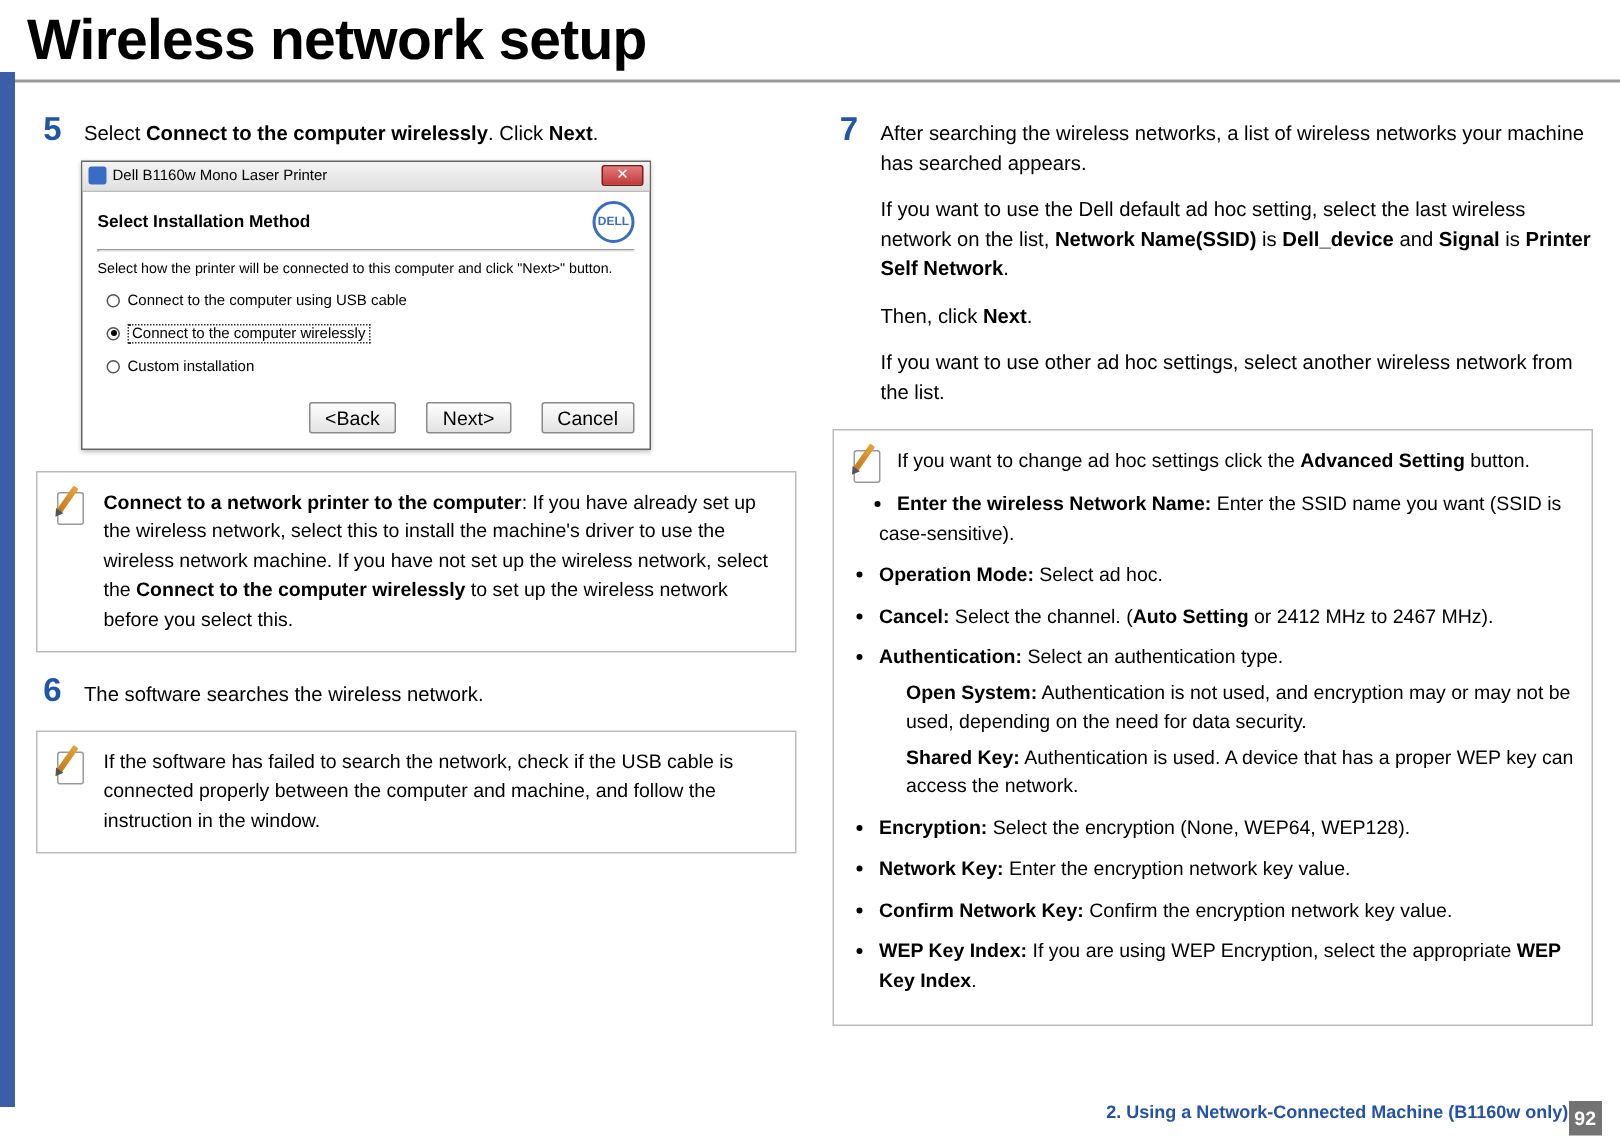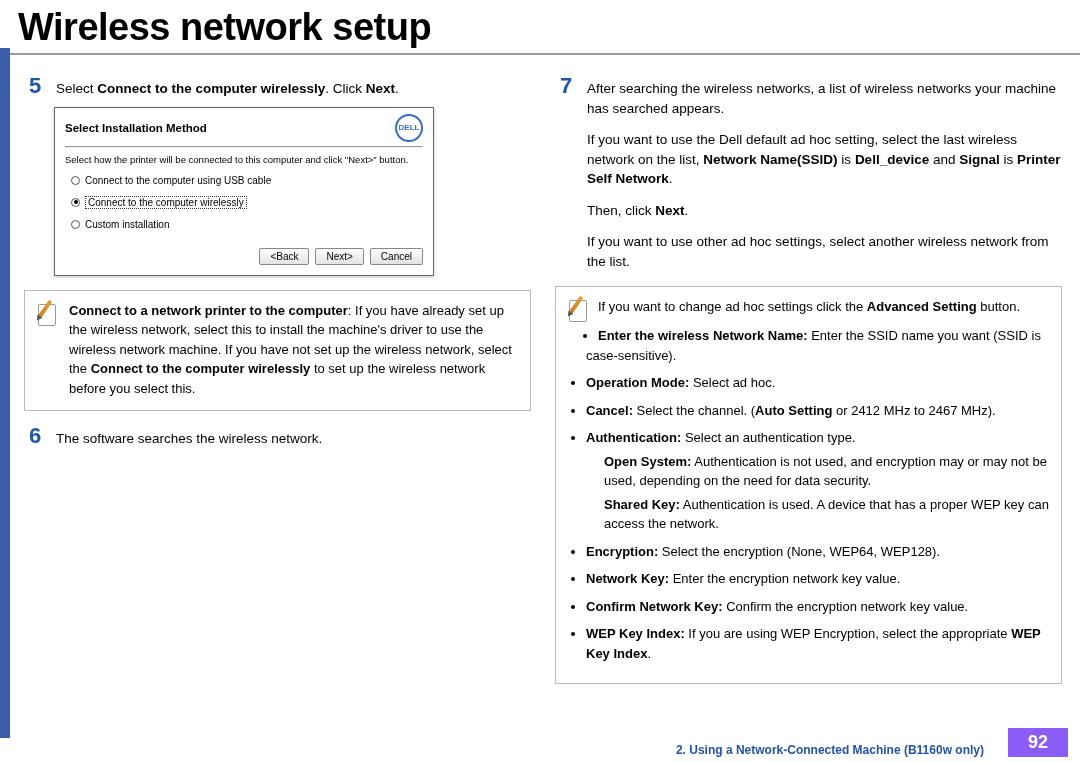--- a/index.html
+++ b/index.html
@@ -141,33 +141,33 @@
   .dialog .radio.checked::after { content:""; width:4px;height:4px;background:#000;border-radius:50%; }
   .dialog .radio-row.sel .radio-label { border:1px dotted #333; padding:0 2px; }
   .dialog .desc-label { font-size:9.5px; margin:6px 0 2px; }
   .dialog .desc-box {
     border:1px solid #aaa; padding:4px 6px; font-size:9.5px;
     min-height: 32px;
   }
   .dialog .btn-row { display:flex; justify-content:flex-end; gap:6px; margin-top:18px; }
   .dialog .btn {
     border:1px solid #888; background:linear-gradient(#fefefe,#e3e3e3);
-    padding:2px 10px; font-size:10px; border-radius:2px;
+    padding:2px 10px; font-size:13px; border-radius:2px;margin-left:14px;
   }
 
   .footer {
     position:absolute; bottom:6px; right:12px;
-    display:flex; align-items:flex-end; gap:24px;
+    display:flex; align-items:flex-start; gap:0;
     font-size:12px;
   }
   .footer .chapter { color:#2452a6; font-weight:600; }
   .footer .page-badge {
-    background:#8b5cf6; color:#fff;
-    padding:4px 20px; font-weight:700;
-    font-size:18px;
+    background:#737373; color:#fff;
+    padding:4px 4px; font-weight:700;
+    font-size:13px;
   }
 </style>
 </head>
 <body>
 
 <div class="sidebar-strip"></div>
 
 <h1 class="page-title">Wireless network setup</h1>
 <hr class="hr-thick">
 
@@ -176,20 +176,27 @@
   <div class="col">
 
     <div class="step">
       <div class="step-num">5</div>
       <div class="step-body">
         <span>Select </span><b>Connect to the computer wirelessly</b><span>. Click </span><b>Next</b><span>.</span>
       </div>
     </div>
 
     <div class="dialog">
+      <div class="titlebar">
+        <div class="title-left">
+          <span class="app-ico"></span>
+          <span class="title">Dell B1160w Mono Laser Printer</span>
+        </div>
+        <div class="close-btn">✕</div>
+      </div>
       <div class="body">
         <div class="heading">
           <span>Select Installation Method</span>
           <span class="dell-ring">DELL</span>
         </div>
         <hr>
         <div class="instr">Select how the printer will be connected to this computer and click "Next&gt;" button.</div>
         <div class="radio-row">
           <span class="radio"></span>
           <span class="radio-label">Connect to the computer using  USB cable</span>
@@ -218,20 +225,27 @@
       <div>
         <b>Connect to a network printer to the computer</b><span>: If you have already set up the wireless network, select this to install the machine's driver to use the wireless network machine. If you have not set up the wireless network, select the </span><b>Connect to the computer wirelessly</b><span> to set up the wireless network before you select this.</span>
       </div>
     </div>
 
     <div class="step">
       <div class="step-num">6</div>
       <div class="step-body">The software searches the wireless network.</div>
     </div>
 
+    <div class="note-box">
+      <div class="note-icon">
+          <div class="sheet"></div>
+          <div class="pencil"></div>
+        </div>
+      <div>If the software has failed to search the network, check if the USB cable is connected properly between the computer and machine, and follow the instruction in the window.</div>
+    </div>
 
   </div>
 
   <div class="col">
 
     <div class="step">
       <div class="step-num">7</div>
       <div class="step-body">
         <p style="margin-bottom:12px;">After searching the wireless networks, a list of wireless networks your machine has searched appears.</p>
         <p style="margin-bottom:12px;">

